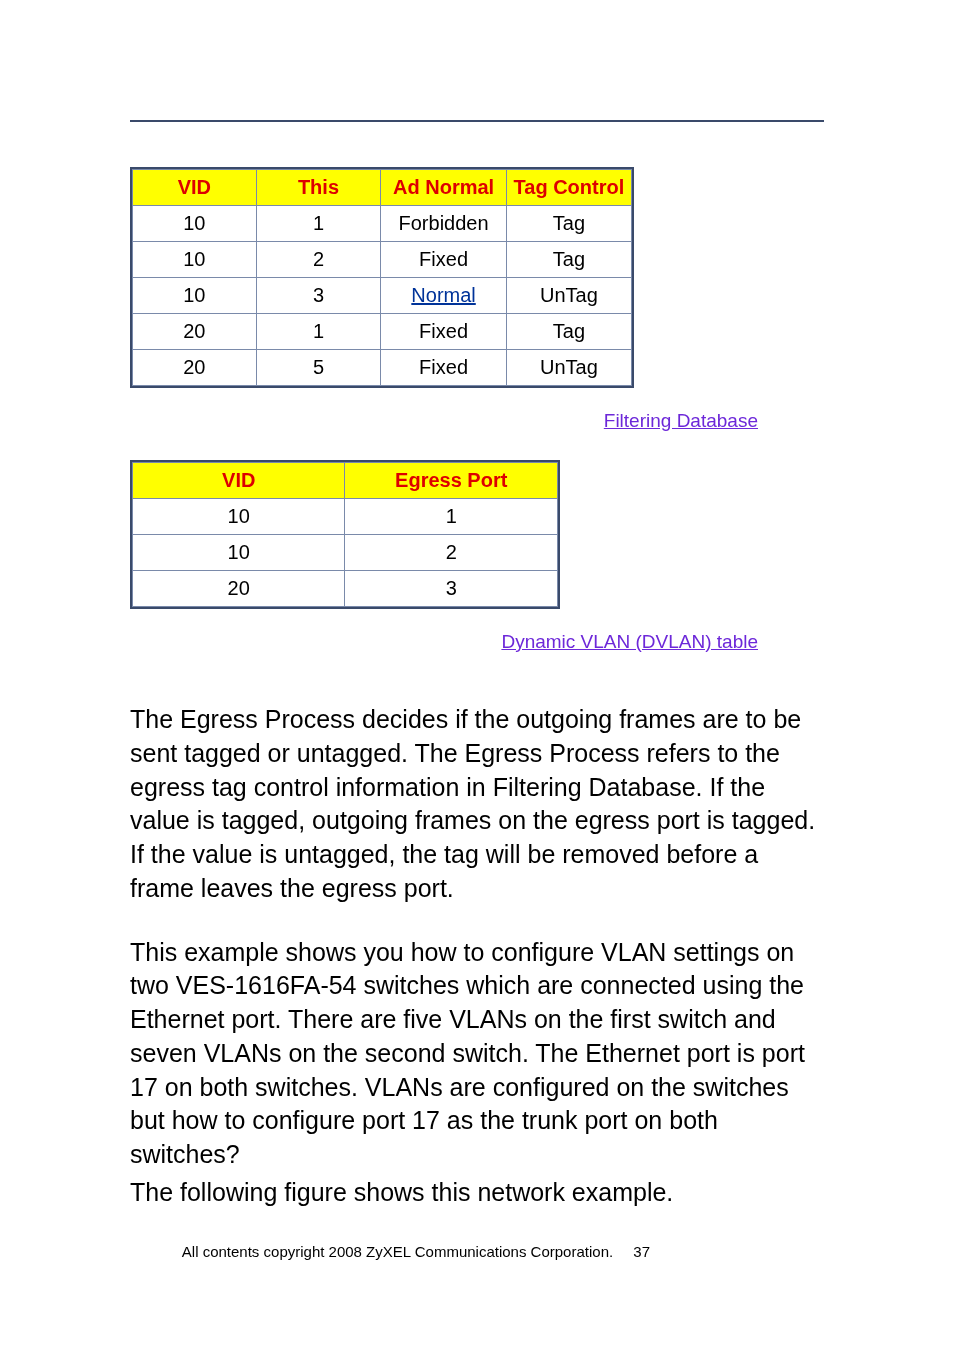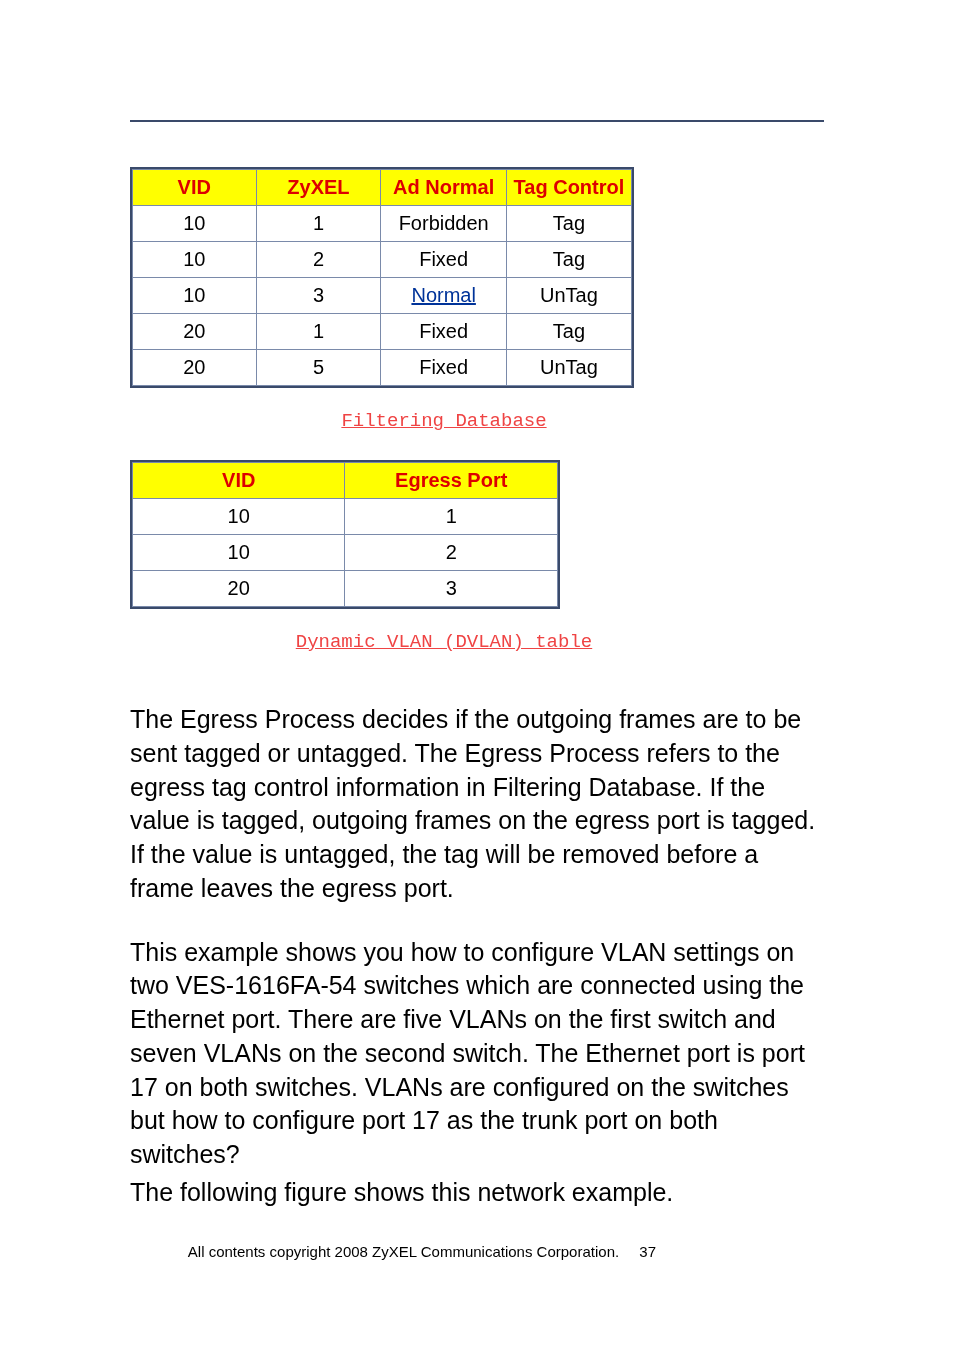--- a/index.html
+++ b/index.html
@@ -48,46 +48,45 @@
   
   .t2 th, .t2 td { width: 212px; }
   .t2 { width: 426px; }
 
   .link {
     color: #003399;
     text-decoration: underline;
     margin-top: 12px;
   }
   .caption-right {
-    text-align: center;
+    text-align: right;
     font-size: 19px;
-    color: #ef4444;
+    color: #6d28d9;
     margin: 18px 0 28px 0;
     text-decoration: underline;
-    font-family: Liberation Mono, monospace;
   }
   
   .caption-right.c1 { width: 628px; }
   .caption-right.c2 { width: 628px; }
 
   .body-text {
     font-size: 25px;
     line-height: 1.35;
     margin-top: 50px;
   }
   .body-text p {
     margin: 0 0 30px 0;
   }
   .body-text .heading {
     margin: 0 0 4px 0;
   }
   .footer {
     position: absolute;
     bottom: 90px;
-    left: 6px;
+    left: 0;
     width: 795px;
     text-align: center;
     font-size: 15px;
     color: #000;
   }
   .footer .pg {
     position: absolute;
     right: 145px;
     top: 0;
     font-size: 15px;
@@ -99,21 +98,21 @@
 <div class="page">
 
   <hr class="top-rule">
 
   
   <div class="tbl-wrap">
     <table class="grid t1">
       <thead>
         <tr>
           <th>VID</th>
-          <th>ZyXEL</th>
+          <th>This</th>
           <th>Ad Normal</th>
           <th>Tag Control</th>
         </tr>
       </thead>
       <tbody id="t1-body">
           <tr>
             <td>10</td>
             <td>1</td>
             <td>Forbidden</td>
             <td>Tag</td>

